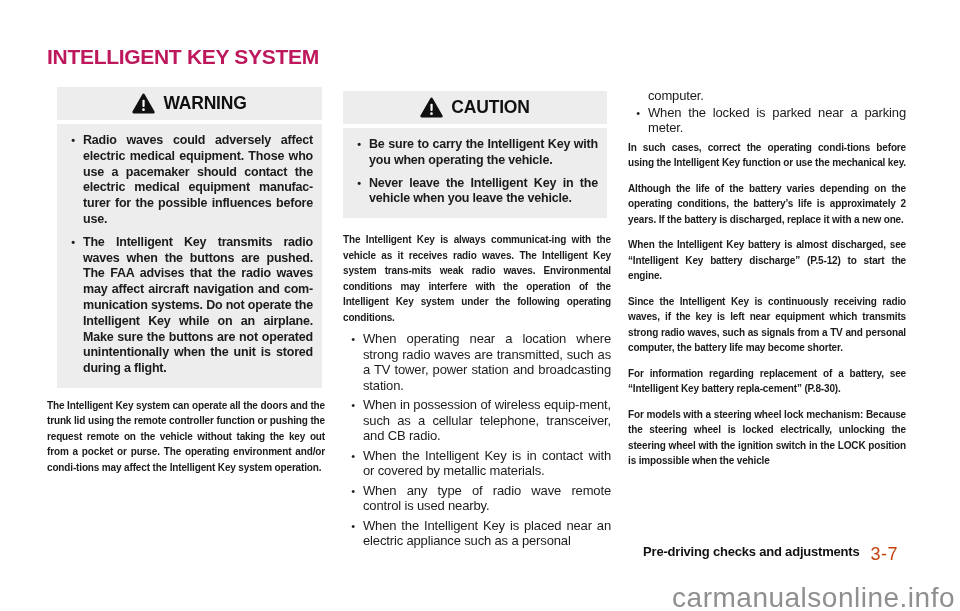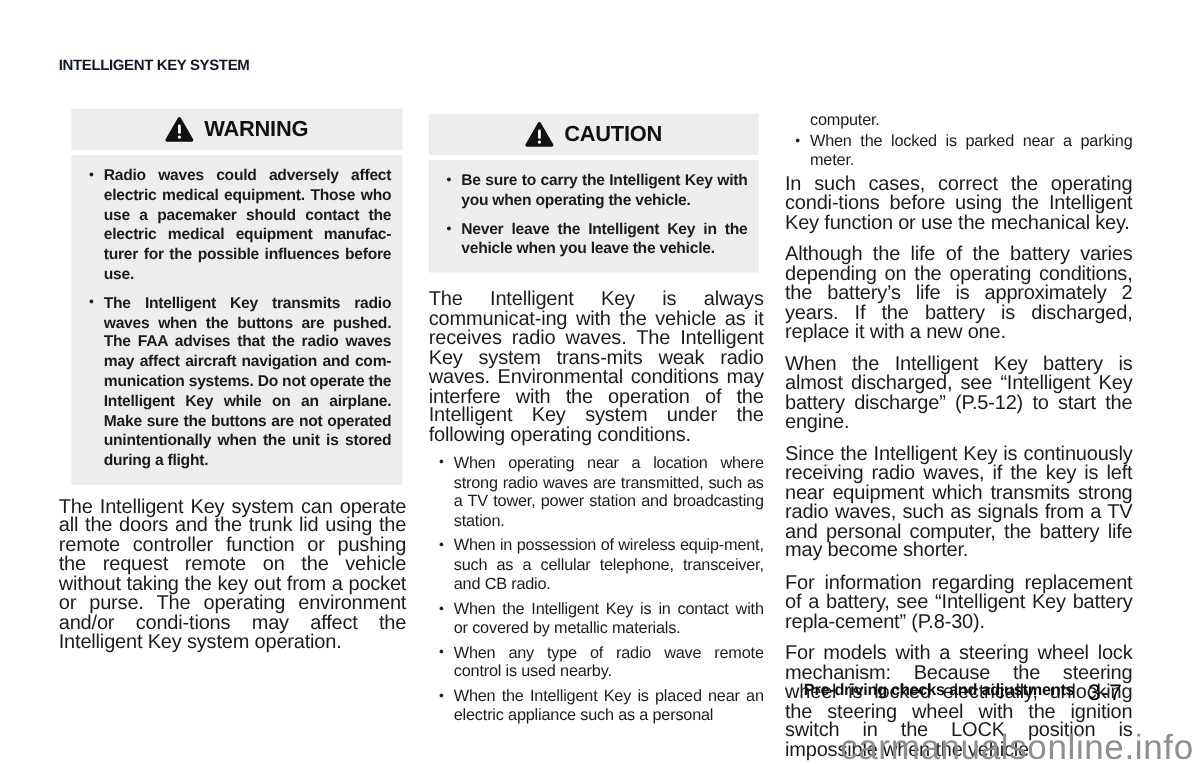--- a/index.html
+++ b/index.html
@@ -2,21 +2,21 @@
 <html><head>
 <meta charset="utf-8">
 <style>
   html,body{margin:0;padding:0;background:#ffffff;}
   .page{
     position:relative;width:960px;height:611px;background:#ffffff;
     font-family:"Liberation Sans",sans-serif;color:#1b1b1b;overflow:hidden;
   }
   .page-title{
     position:absolute;left:47px;top:45px;
-    font-size:12px;font-weight:bold;letter-spacing:-0.3px;color:#0f172a;
+    font-size:21px;font-weight:bold;letter-spacing:-0.3px;color:#be185d;
   }
   .col{position:absolute;}
   .col1{left:47px;top:87px;width:278px;}
   .col2{left:343px;top:91px;width:268px;}
   .col3{left:628px;top:88px;width:278px;}
 
   
   .alert-box{margin-bottom:4px;}
   .warning-box{margin-left:10px;margin-right:3px;}
   .caution-box{margin-right:4px;}
@@ -29,43 +29,43 @@
   .alert-bullet{
     display:flex;font-weight:bold;font-size:12.5px;line-height:15.8px;
     letter-spacing:-0.2px;margin-bottom:7px;
   }
   .alert-bullet:last-child{margin-bottom:0;}
   .marker{flex:0 0 20px;text-align:center;font-size:11px;}
   .alert-bullet .btxt{flex:1;text-align:justify;}
 
   
   .para{
-    font-size:16px;line-height:15.5px;letter-spacing:-0.15px;
-    text-align:justify;margin:10px 0 6px 0;
+    font-size:10px;line-height:15.5px;letter-spacing:-0.15px;
+    text-align:justify;margin:10px 0 6px 0;font-weight:bold;
   }
   .bullet-row{
     display:flex;font-size:13px;line-height:15.5px;letter-spacing:-0.15px;
     margin-bottom:4px;
   }
   .bullet-row .marker{flex:0 0 20px;padding-top:1px;}
   .bullet-row .btxt{flex:1;text-align:justify;}
   .continuation{
     font-size:13px;line-height:15.5px;letter-spacing:-0.15px;
     margin:0 0 1px 20px;
   }
   .intro-gap{margin-top:14px;}
 
   .warn-icon{display:inline-flex;align-items:center;}
 
   .footer{
     position:absolute;top:544px;right:62px;
     display:flex;align-items:flex-start;gap:11px;white-space:nowrap;
   }
   .footer-label{font-weight:bold;font-size:13px;letter-spacing:-0.2px;color:#111;}
-  .footer-page{font-size:18px;letter-spacing:0.5px;color:#000000;}
+  .footer-page{font-size:18px;letter-spacing:0.5px;color:#c2410c;}
 
   .watermark{
     position:absolute;top:582px;right:5px;
     font-size:28px;color:#8f8f8f;letter-spacing:0.5px;white-space:nowrap;
   }
 </style>
 </head>
 <body>
 
 <div class="page">

